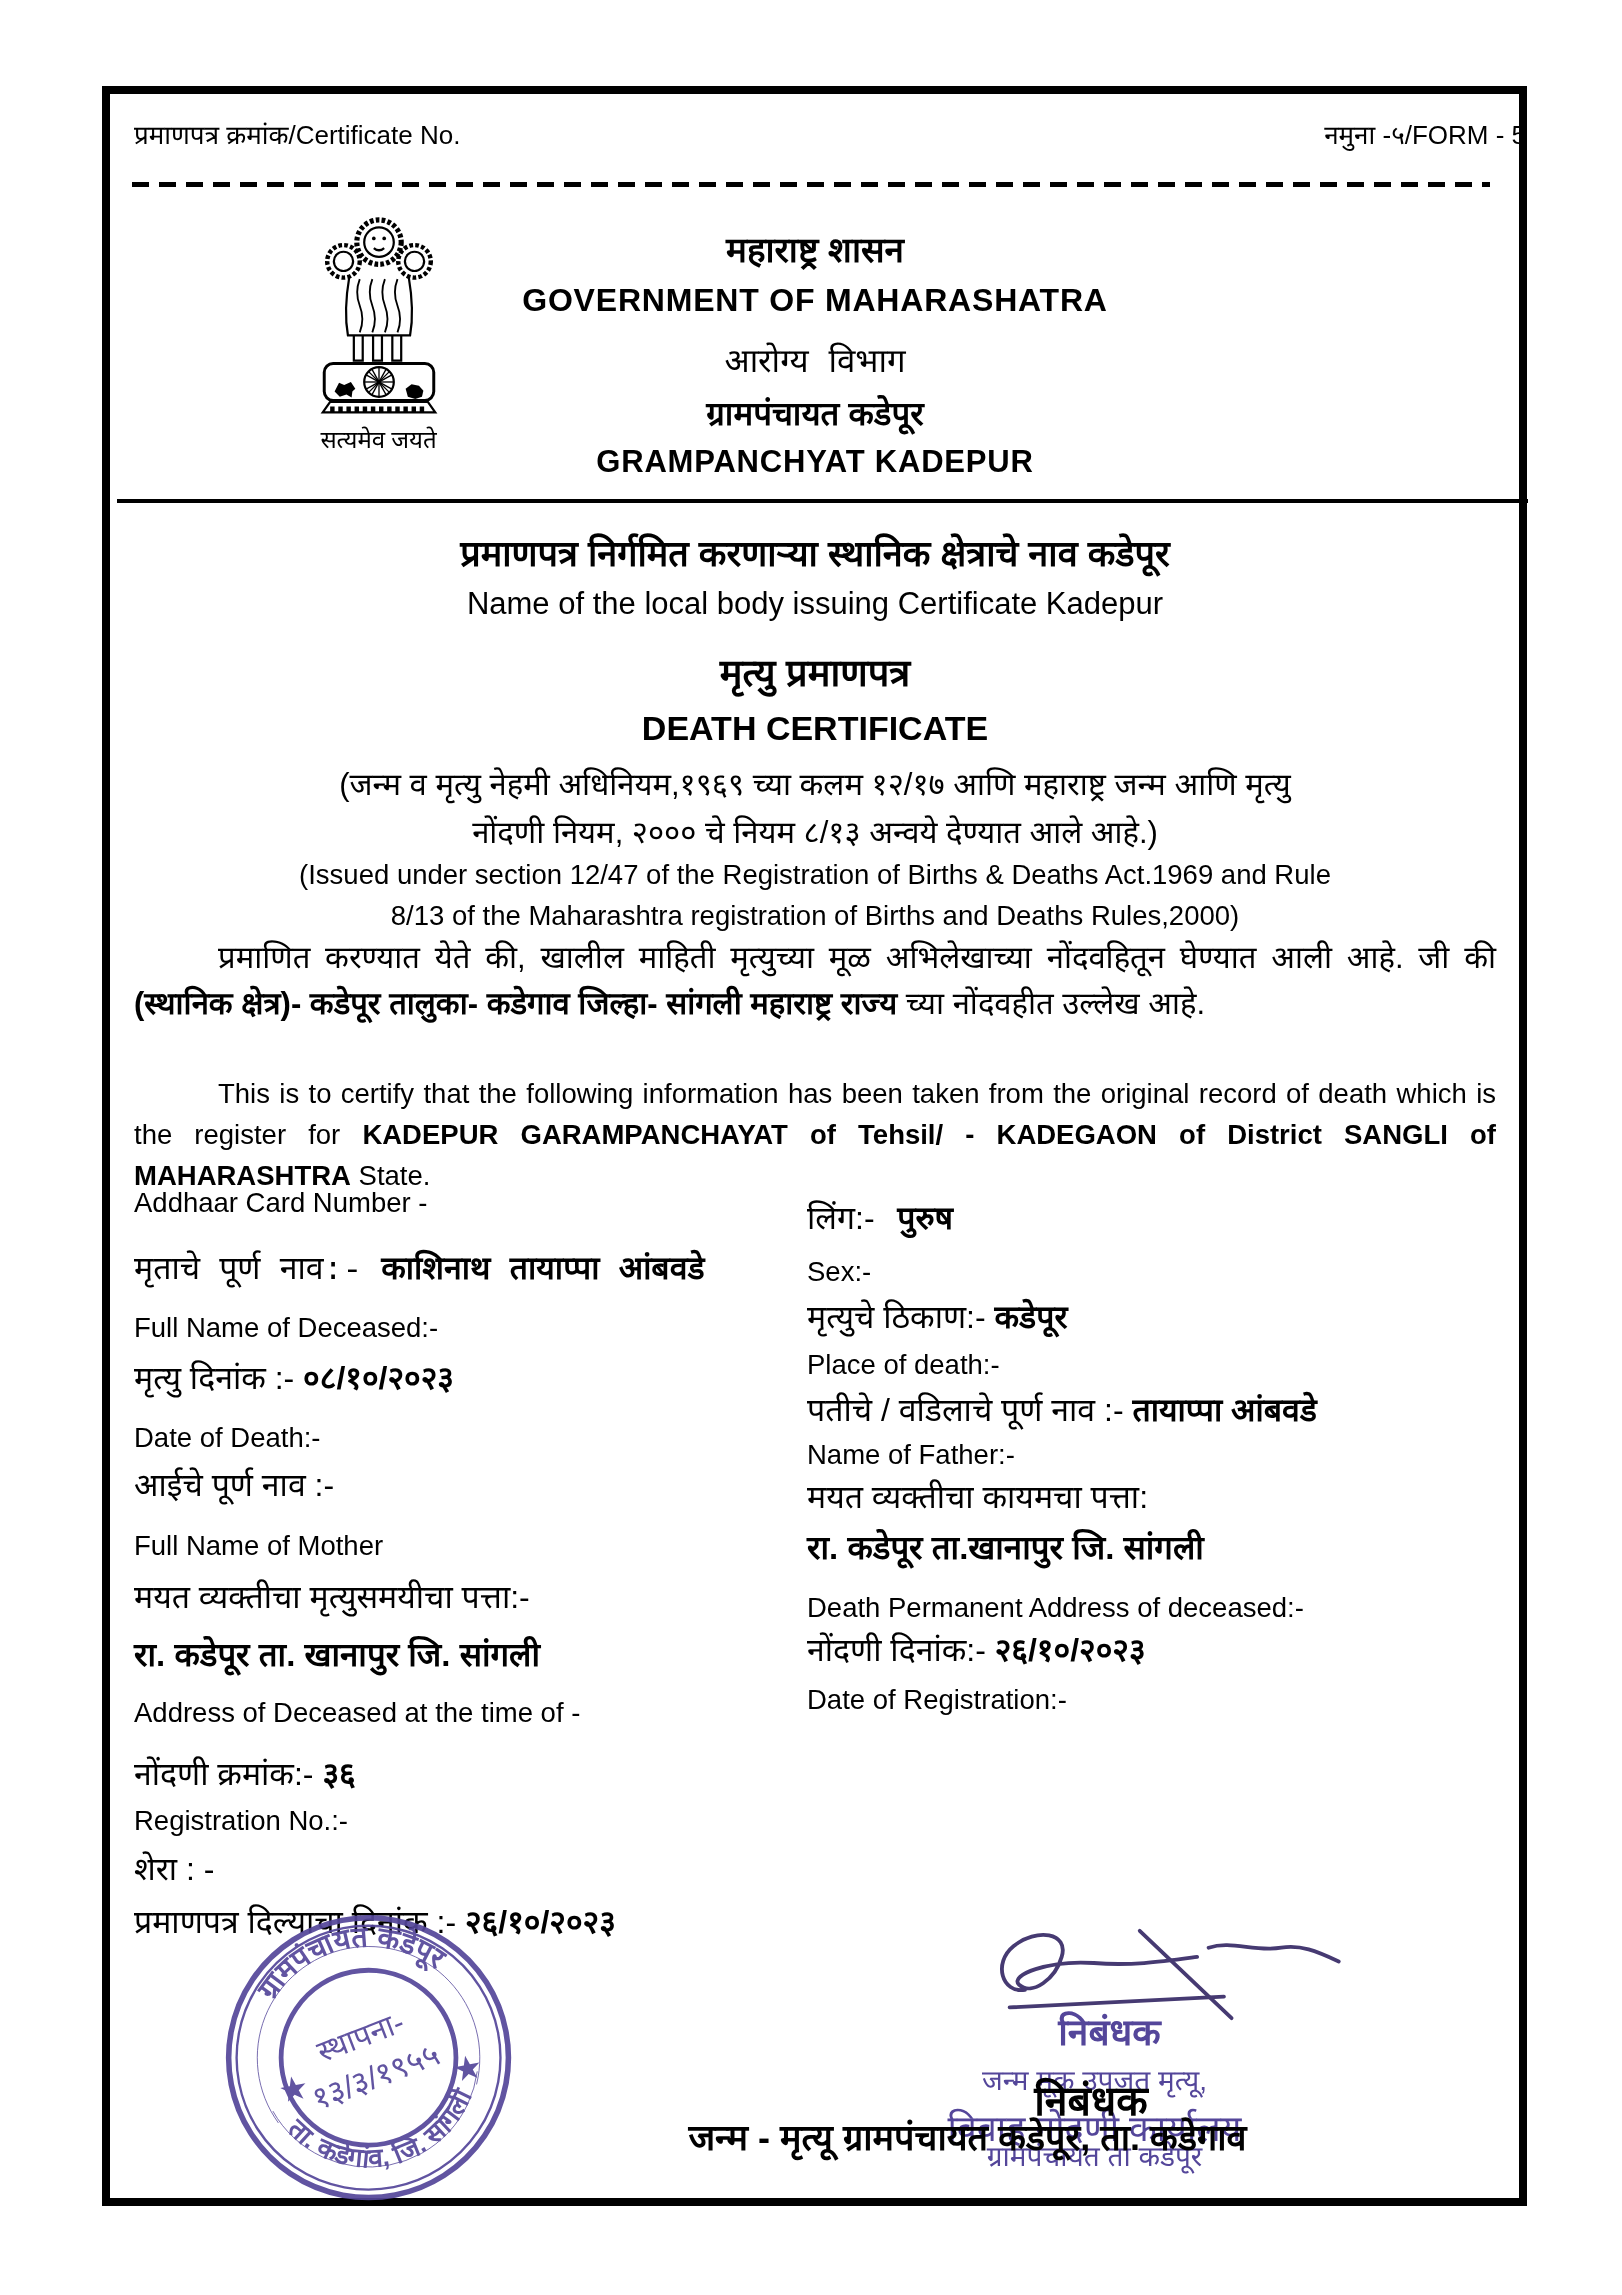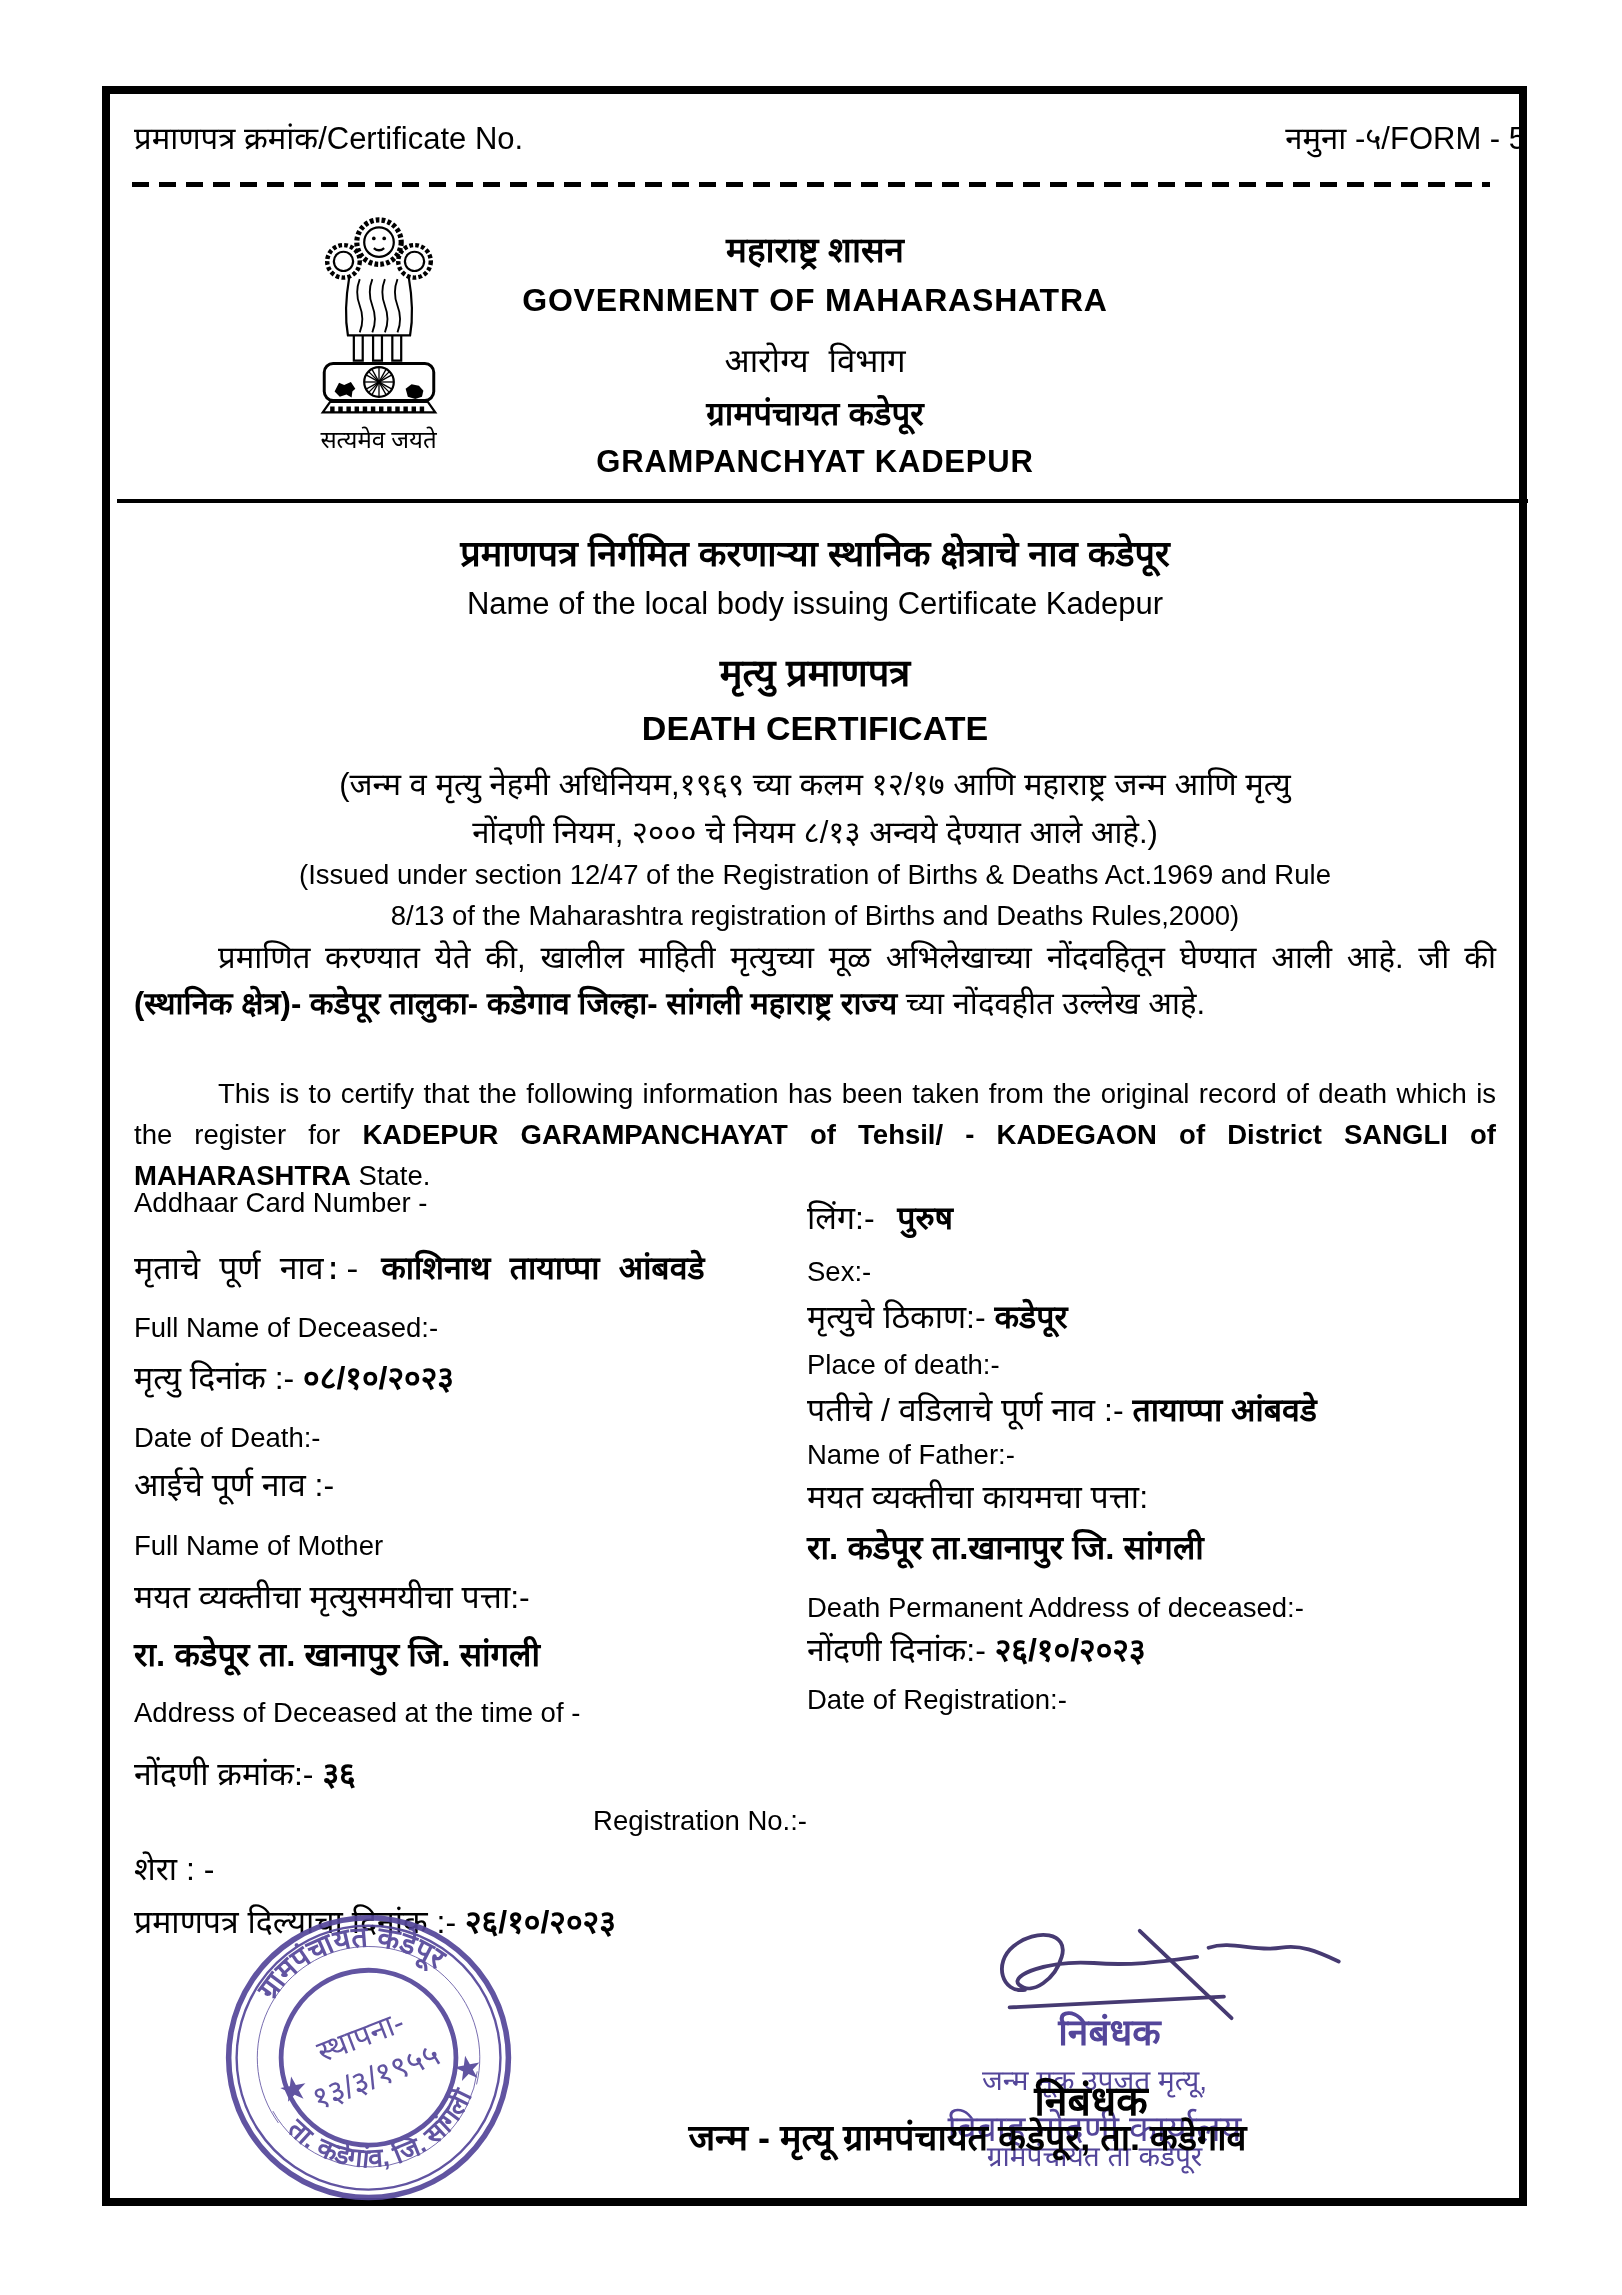--- a/index.html
+++ b/index.html
@@ -6,21 +6,21 @@
   .page {
     position:relative; width:1623px; height:2295px; background:#ffffff;
     font-family:"Liberation Sans","DejaVu Sans",sans-serif; color:#000; overflow:hidden;
   }
   .abs { position:absolute; }
   .b { font-weight:bold; }
   .border-box {
     position:absolute; left:102px; top:86px; width:1409px; height:2104px;
     border:8.4px solid #000;
   }
-  .hdr { font-size:31px; }
+  .hdr { font-size:26px; }
   .dashline {
     position:absolute; left:132px; top:182px; width:1358px; height:5.4px;
     background:repeating-linear-gradient(90deg,#000 0 17px,transparent 17px 27px);
   }
   .solidline { position:absolute; left:117px; top:499px; width:1411px; height:3.8px; background:#000; }
   .ctr-band { position:absolute; left:102px; width:1426px; text-align:center; }
   .mr-h1 { font-size:34px; font-weight:bold; }
   .mr-h2 { font-size:33px; }
   .en-h1 { font-size:32px; font-weight:bold; letter-spacing:0.8px; }
   .para { position:absolute; left:134px; width:1362px; text-align:justify; }
@@ -139,21 +139,21 @@
     <div class="en-line" style="margin-top:17px;">Date of Death:-</div>
     <div class="mr-line" style="margin-top:4.6px;">आईचे पूर्ण नाव :-</div>
     <div class="en-line" style="margin-top:18.4px;">Full Name of Mother</div>
     <div class="mr-line" style="margin-top:9.2px;">मयत व्यक्तीचा मृत्युसमयीचा पत्ता:-</div>
     <div class="valline" style="margin-top:10px;">रा. कडेपूर    ता. खानापुर    जि. सांगली</div>
     <div class="en-line" style="margin-top:16px;">Address of Deceased at the time of  -</div>
     <div class="mr-line" style="margin-top:18.4px;">
       <span>नोंदणी क्रमांक:-</span>
       <span class="val">३६</span>
     </div>
-    <div class="en-line" style="margin-top:4.6px;text-align:right;">Registration No.:-</div>
+    <div class="en-line" style="margin-top:4.6px;">Registration No.:-</div>
     <div class="mr-line" style="margin-top:6.1px;">शेरा : -</div>
     <div class="mr-line" style="margin-top:6.1px;">
       <span>प्रमाणपत्र दिल्याचा दिनांक :-</span>
       <span class="val">२६/१०/२०२३</span>
     </div>
   </div>
 
   <div class="col" style="left:807px; top:1195px; width:689px;">
     <div class="mr-line">
       <span>लिंग:-</span>

